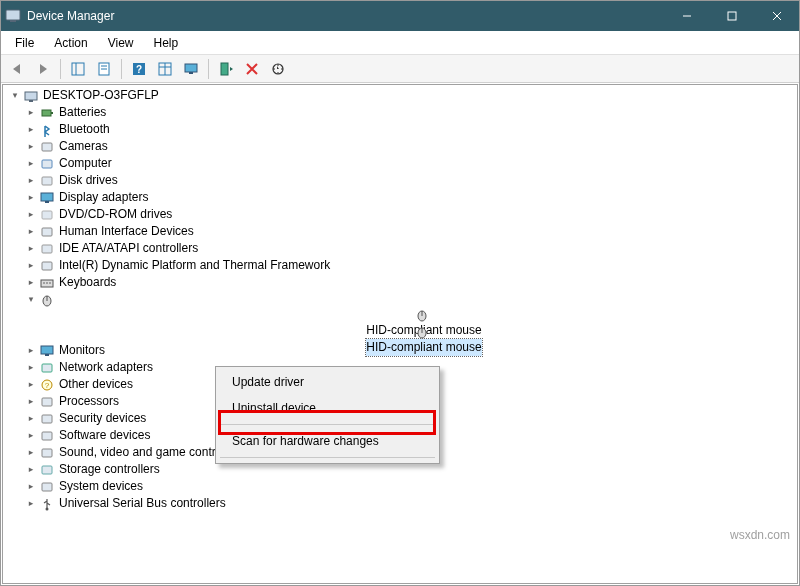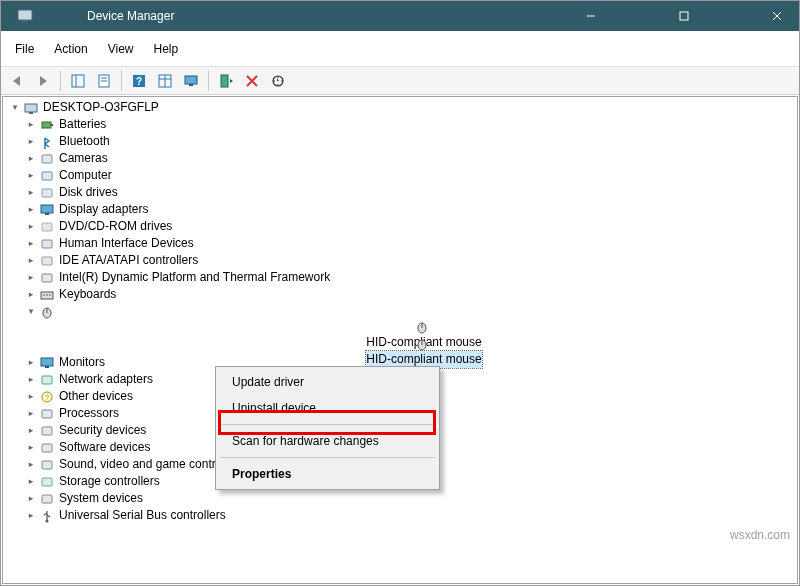--- a/index.html
+++ b/index.html
@@ -1,23 +1,23 @@
 <!DOCTYPE html>
 <html><head>
 <meta charset="utf-8">
 <style>
   * { box-sizing: border-box; }
   html, body { margin: 0; padding: 0; width: 800px; height: 586px; font-family: "Segoe UI", Tahoma, sans-serif; font-size: 12px; overflow: hidden; background: #fff; }
   .window { width: 800px; height: 586px; display: flex; flex-direction: column; border: 1px solid #999; }
-  .titlebar { height: 30px; background: #315b69; color: #fff; display: flex; align-items: center; padding: 0 0 0 16px; gap: 48px; }
+  .titlebar { height: 30px; background: #315b69; color: #fff; display: flex; align-items: center; padding: 0 0 0 4px; }
   .titlebar .app-icon { width: 16px; height: 16px; margin-right: 6px; display: inline-flex; }
   .titlebar .title { flex: 0 0 auto; font-size: 12px; }
   .titlebar .spacer { flex: 1; }
   .win-btn { width: 45px; height: 30px; display: flex; align-items: center; justify-content: center; color: #fff; }
-  .menubar { height: 36px; background: #fff; display: flex; align-items: center; padding: 2px 6px; gap: 4px; border-bottom: 1px solid #e0e0e0; font-size: 12px; }
+  .menubar { height: 24px; background: #fff; display: flex; align-items: center; padding: 2px 6px; gap: 4px; border-bottom: 1px solid #e0e0e0; font-size: 12px; }
   .menubar .menu-item { padding: 2px 8px; }
   .toolbar { height: 28px; background: #f5f5f5; border-bottom: 1px solid #d0d0d0; display: flex; align-items: center; padding: 0 4px; gap: 2px; }
   .toolbar .tb-btn { width: 24px; height: 22px; display: flex; align-items: center; justify-content: center; border: 1px solid transparent; }
   .toolbar .tb-sep { width: 1px; height: 20px; background: #c8c8c8; margin: 0 3px; }
   .content { flex: 1; overflow: auto; background: #fff; padding: 2px; position: relative; border: 1px solid #a0a0a0; margin: 1px; }
   .tree { white-space: nowrap; }
   .row { display: flex; align-items: center; height: 17px; line-height: 17px; position: relative; }
   .row .twisty { width: 12px; height: 12px; margin-right: 2px; display: inline-flex; align-items: center; justify-content: center; color: #666; font-size: 9px; }
   .row .icon { width: 16px; height: 16px; margin-right: 4px; display: inline-flex; align-items: center; justify-content: center; }
   .row .label { }
@@ -379,21 +379,20 @@
         </div>
       </div>
   </div>
 
   <div class="ctx-menu" id="ctx-menu">
       <div class="ctx-item">Update driver</div>
       <div class="ctx-item">Uninstall device</div>
       <div class="ctx-sep"></div>
       <div class="ctx-item">Scan for hardware changes</div>
       <div class="ctx-sep"></div>
-      <div class="ctx-item bold">Properties</div>
     </div>
 
   <div class="highlight-box" style="left:218px; top:410px; width:218px; height:25px;"></div>
 
   <div class="watermark">wsxdn.com</div>
 
 
 </div>
 
 </body></html>

